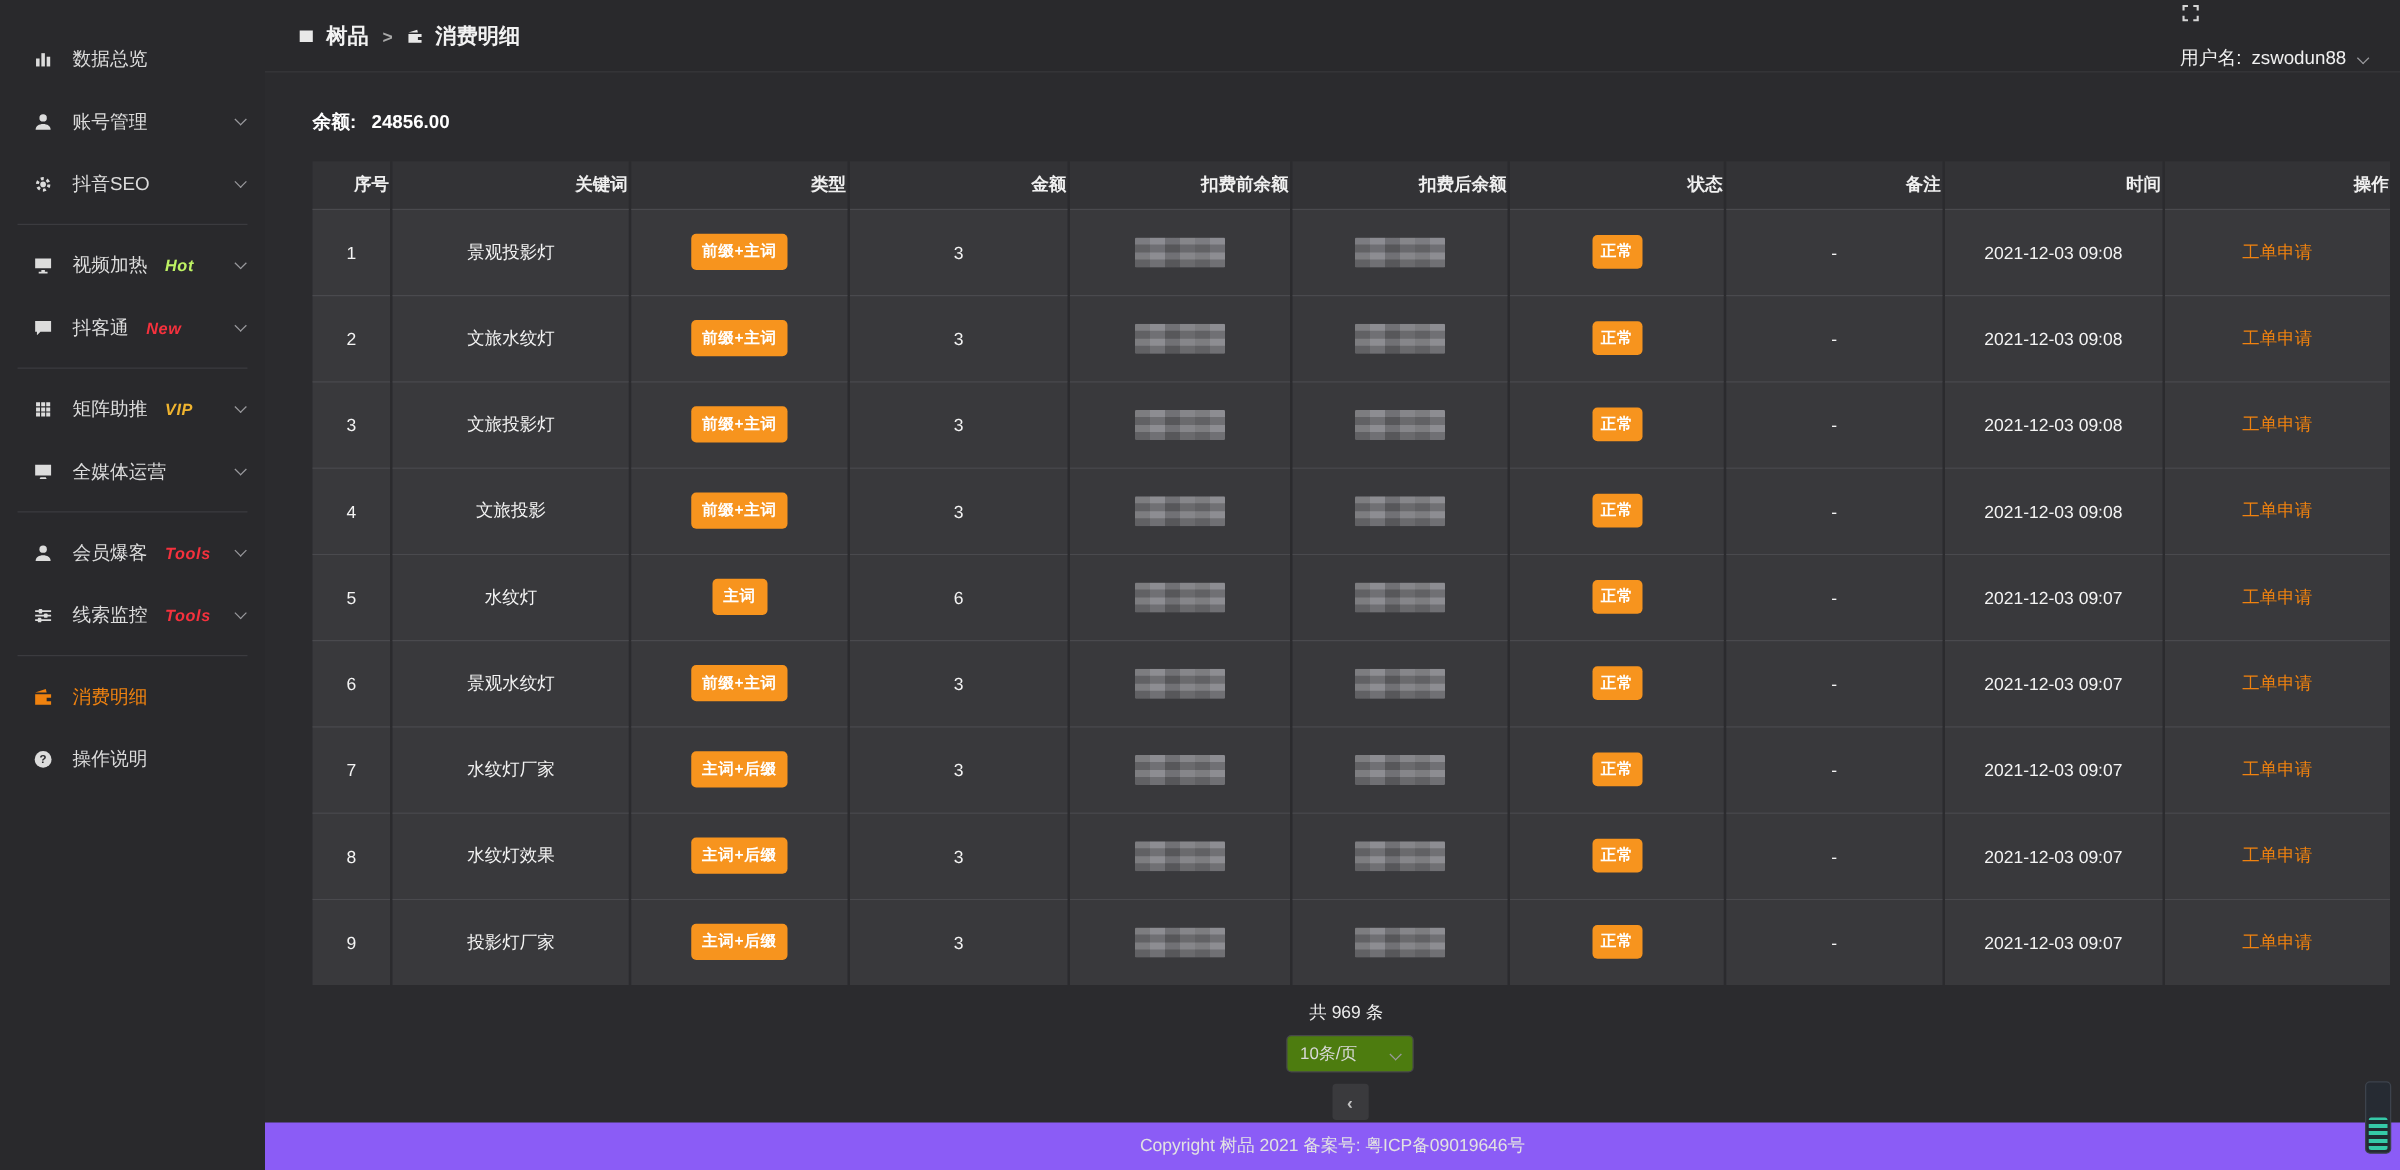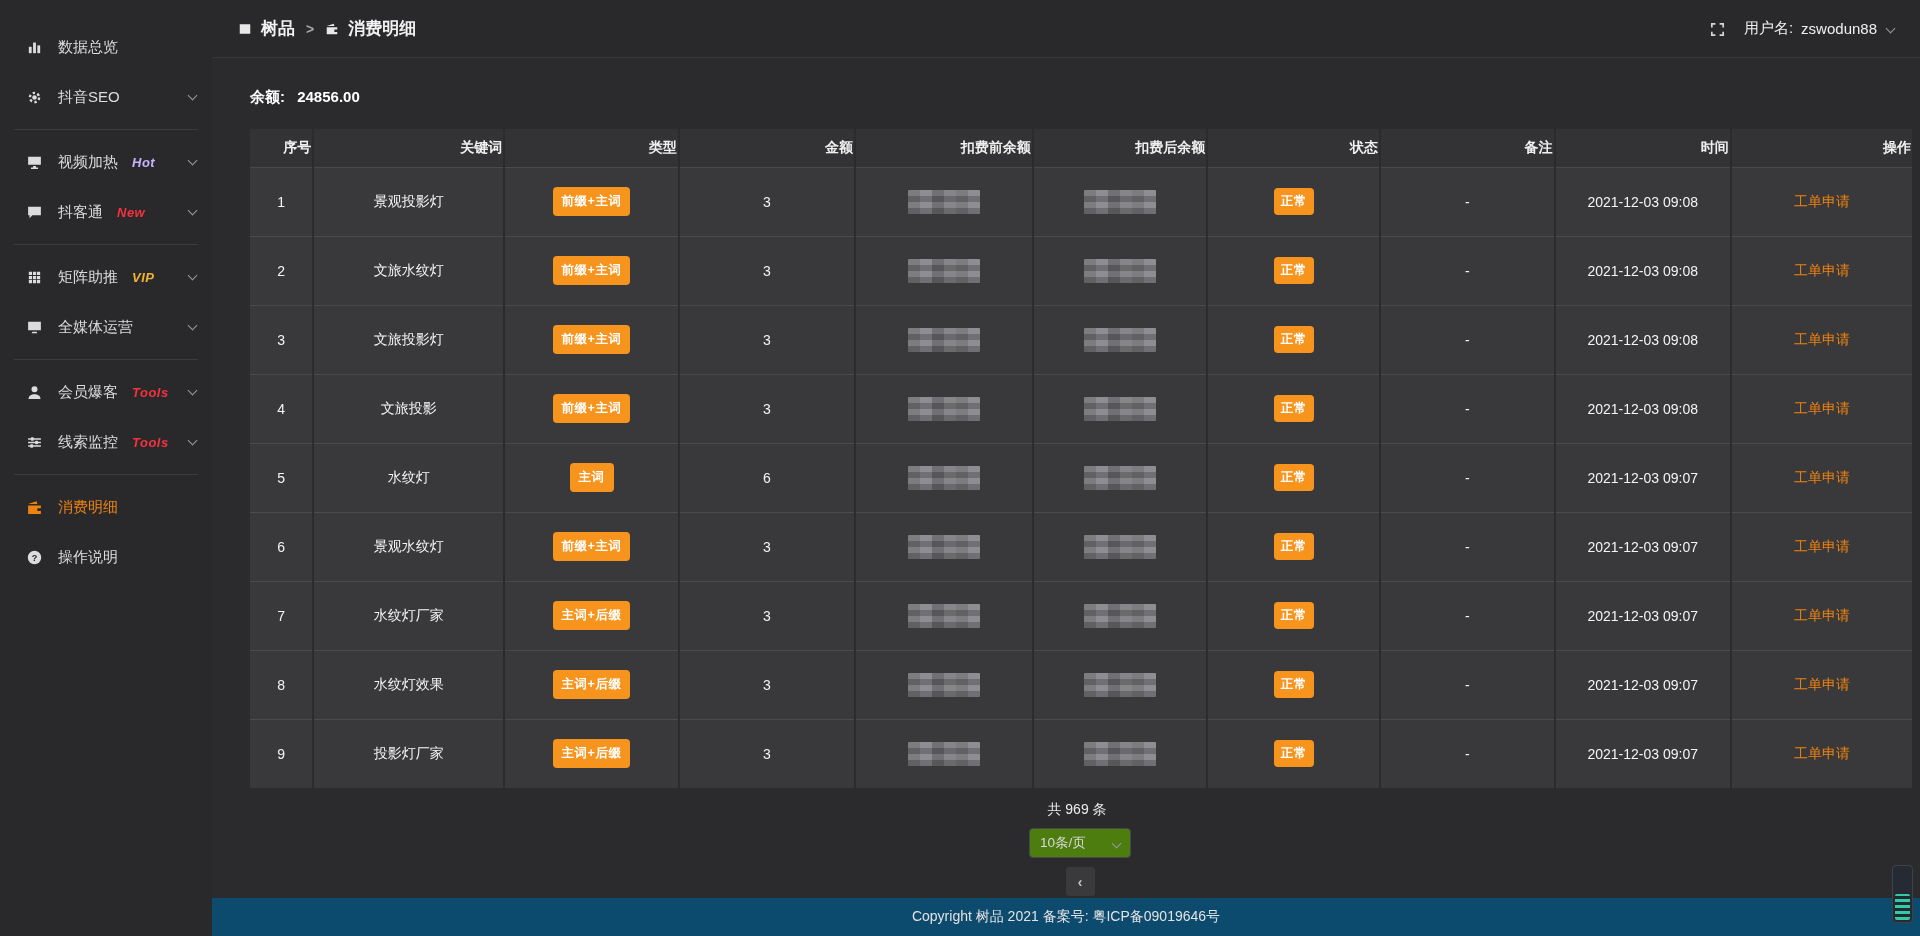--- a/index.html
+++ b/index.html
@@ -27,21 +27,21 @@
 
   
   .main { flex:1; display:flex; flex-direction:column; position:relative; min-width:0; }
 
   .topbar { height:58px; flex-shrink:0; background:#29292c; border-bottom:1px solid #38383b;
             display:flex; align-items:center; padding:0 26px 0 26px; }
   .crumb { display:flex; align-items:center; gap:9px; font-size:17px; color:#f2f2f2; font-weight:bold; }
   .crumb .cico { width:14px; height:14px; }
   .crumb .cico svg { width:100%; height:100%; fill:#e8e8e8; display:block; }
   .crumb-sep { color:#a8a8a8; font-size:14px; font-weight:bold; padding:0 2px; }
-  .top-right { margin-left:auto; display:flex; align-items:flex-end; gap:18px; }
+  .top-right { margin-left:auto; display:flex; align-items:flex-start; gap:18px;flex-direction:column; }
   .fs-ico { width:17px; height:17px; cursor:pointer; }
   .fs-ico svg { width:100%; height:100%; stroke:#d5d5d5; fill:none; stroke-width:2.4; display:block; }
   .userbox { display:flex; align-items:center; gap:8px; font-size:15px; color:#f0f0f0; cursor:pointer; }
   .userbox .chev { margin:0 0 0 2px; }
 
   
   .content { flex:1; padding:0 10px 0 38px; display:flex; flex-direction:column; overflow:hidden; }
   .balance { margin:30px 0 22px; font-size:15px; font-weight:bold; color:#fff; }
   .balance .bval { margin-left:8px; }
 
@@ -73,21 +73,21 @@
   .pbtn { min-width:29px; height:29px; padding:0 4px; border-radius:3px; background:#ebedf0; color:#48494b;
           display:flex; align-items:center; justify-content:center; font-size:13.5px; font-weight:bold; cursor:pointer; }
   .pbtn.active { background:#f7941e; color:#fff; }
   .pbtn.prev { background:#3a3a3d; color:#c3c3c3; }
   .arrow { font-size:14px; line-height:1; }
   .goto { display:flex; align-items:center; gap:8px; margin-left:8px; }
   .goto-input { width:42px; height:29px; background:#2f2f32; border:1px solid #4b4b4f; border-radius:4px;
                 color:#fff; text-align:center; font-size:14px; font-family:inherit; }
 
   
-  .footer { height:38px; flex-shrink:0; background:#0c4a6e; display:flex; align-items:center; justify-content:center;
+  .footer { height:38px; flex-shrink:0; background:#8b5cf6; display:flex; align-items:center; justify-content:center;
             font-size:14px; color:#e2e2e2; }
 
   .float-widget { position:absolute; right:7px; bottom:13px; width:21px; height:58px;
                   background:#262b33; border:1px solid #3d434d; border-radius:4px; padding:2px; }
   .float-widget .stripes { position:absolute; left:2px; right:2px; bottom:2px; height:26px; border-radius:2px;
                   background:repeating-linear-gradient(0deg,#35c9a8 0 3px,#1e2b30 3px 6px); }
 </style>
 </head>
 <body>
 
@@ -101,36 +101,46 @@
               <rect x="4" y="11" width="4" height="9"></rect>
               <rect x="10" y="5" width="4" height="15"></rect>
               <rect x="16" y="9" width="4" height="11"></rect>
             </svg>
           </span>
           <span>数据总览</span>
         </div>
         <div class="nav-item">
           <span class="nav-ico">
             <svg viewBox="0 0 24 24">
+              <circle cx="12" cy="7.5" r="4.2"></circle>
+              <path d="M3.5 21c0-4.4 3.9-6.7 8.5-6.7s8.5 2.3 8.5 6.7z"></path>
+            </svg>
+          </span>
+          <span>账号管理</span>
+          <span class="chev"></span>
+        </div>
+        <div class="nav-item">
+          <span class="nav-ico">
+            <svg viewBox="0 0 24 24">
               <circle cx="12" cy="12" r="6.5" fill="none" stroke="currentColor" stroke-width="3.4" stroke-dasharray="3.4 3.4"></circle>
               <circle cx="12" cy="12" r="3.2"></circle>
             </svg>
           </span>
           <span>抖音SEO</span>
           <span class="chev"></span>
         </div>
         <div class="nav-divider"></div>
         <div class="nav-item">
           <span class="nav-ico">
             <svg viewBox="0 0 24 24">
               <path d="M3 4h18v11H3zm7 13h4v2h3v2H7v-2h3z"></path>
             </svg>
           </span>
           <span>视频加热</span>
-          <span class="nav-tag" style="color: #c4b5fd;">Hot</span>
+          <span class="nav-tag" style="color: #bef264;">Hot</span>
           <span class="chev"></span>
         </div>
         <div class="nav-item">
           <span class="nav-ico">
             <svg viewBox="0 0 24 24">
               <path d="M3 4h18v12H9l-4 4v-4H3zM6.5 9h2v2h-2zm4.5 0h2v2h-2zm4.5 0h2v2h-2z"></path>
             </svg>
           </span>
           <span>抖客通</span>
           <span class="nav-tag" style="color: rgb(245, 49, 61);">New</span>

